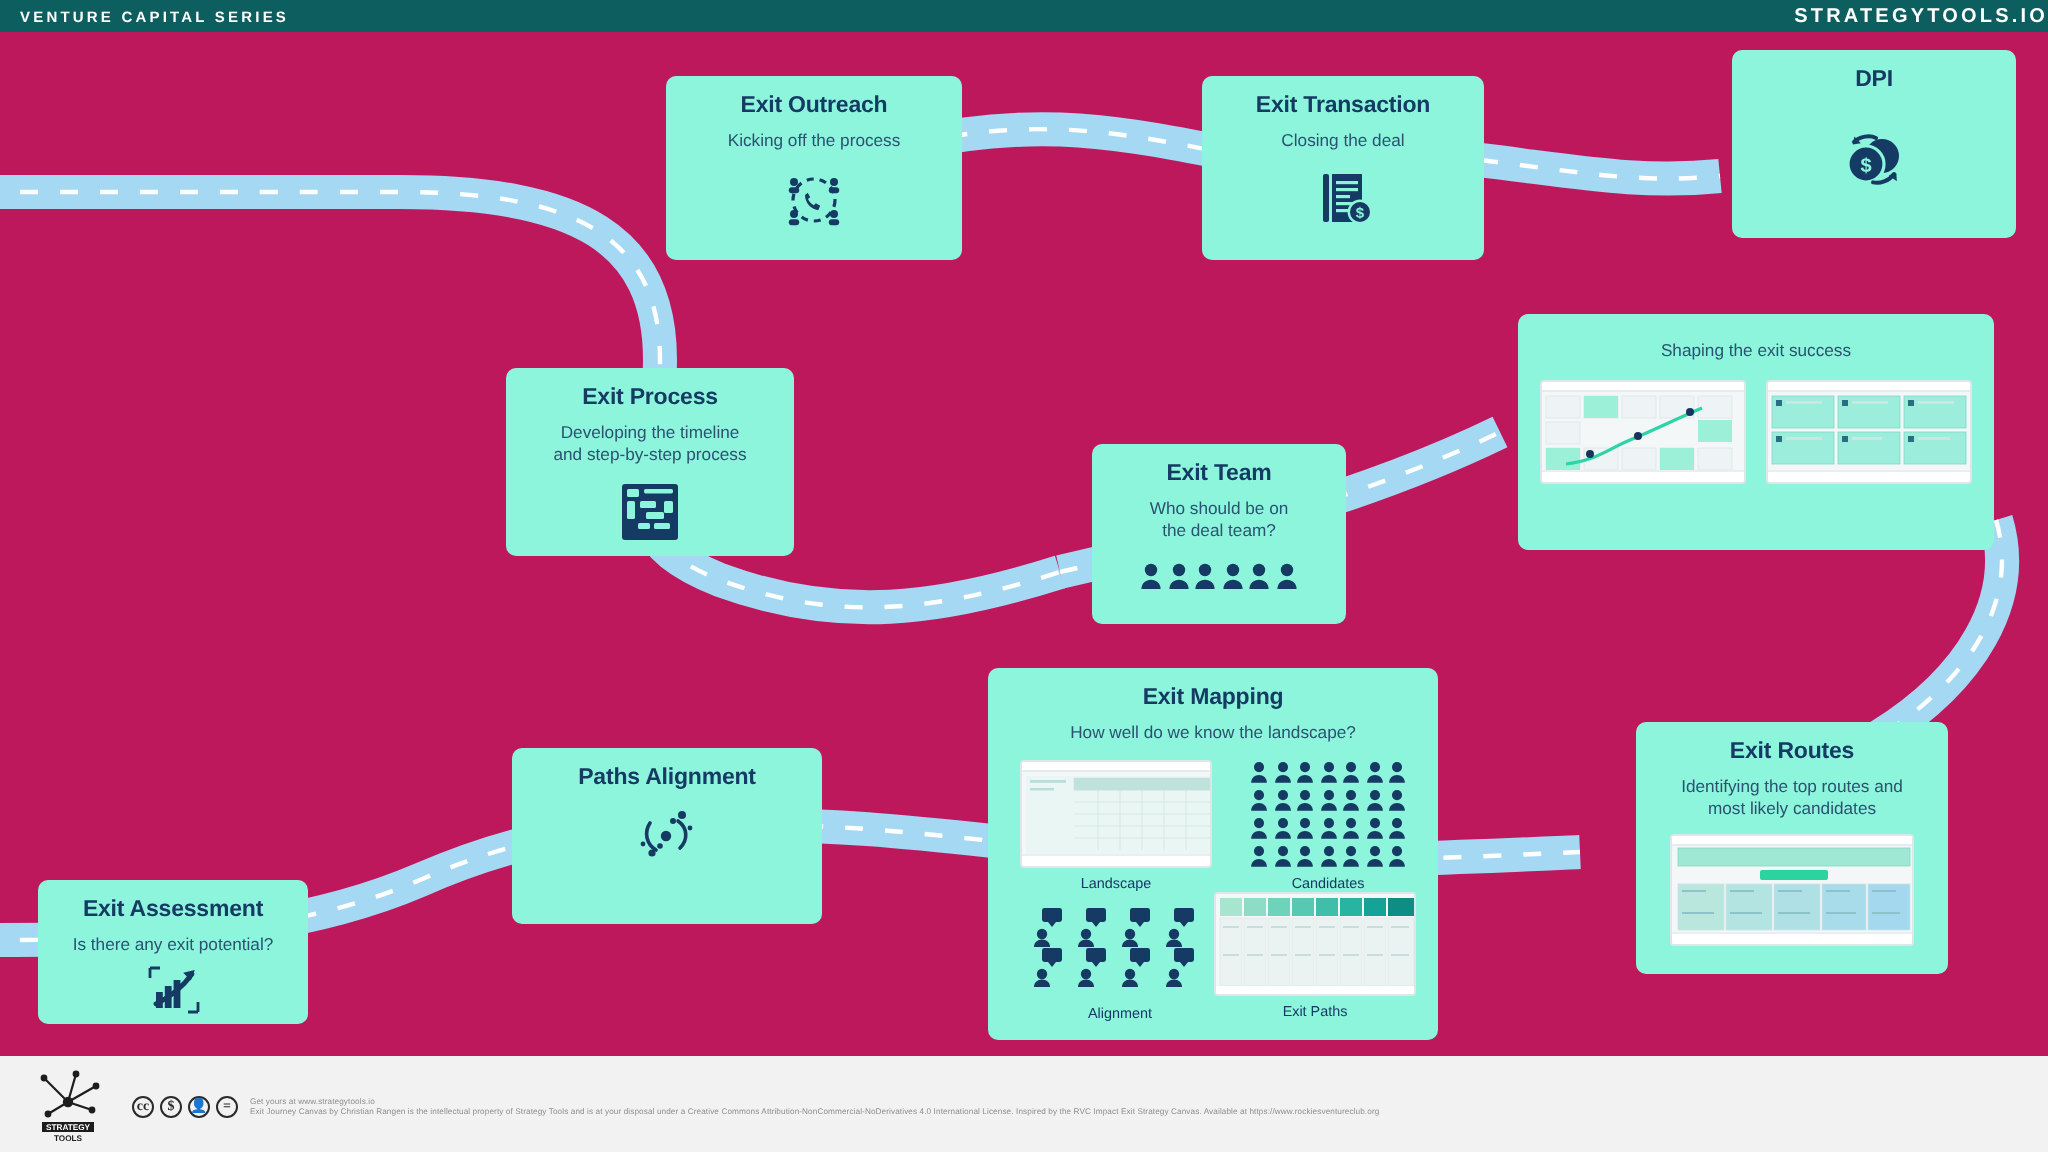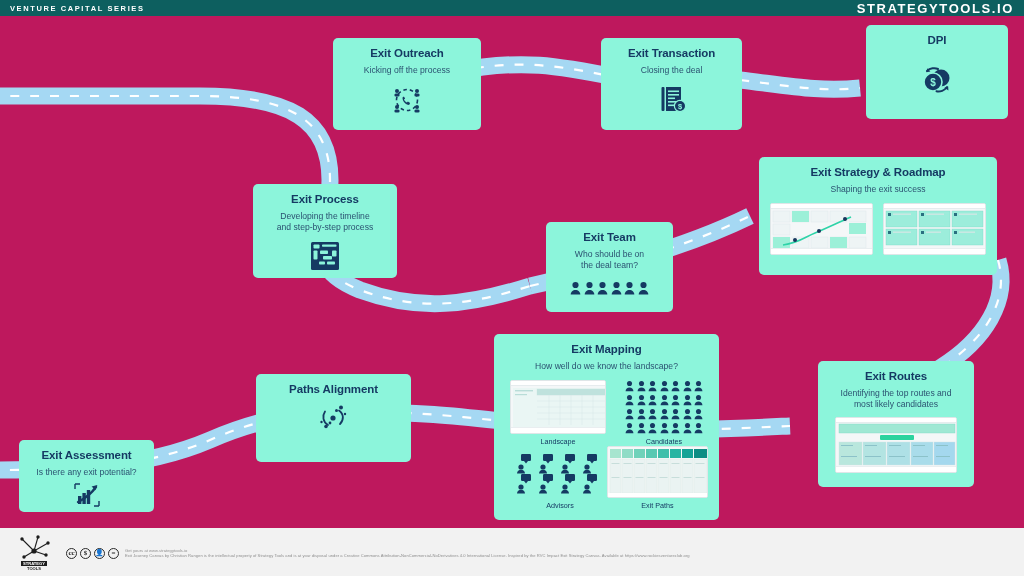--- a/index.html
+++ b/index.html
@@ -15,22 +15,22 @@
   .topbar {
     position: absolute; left: 0; top: 0; width: 1024px; height: 16px;
     background: #0d5f5f;
     display: flex; align-items: center; justify-content: space-between;
   }
   .topbar .brand-left {
     color: #ffffff; font-size: 7.5px; font-weight: bold;
     letter-spacing: 1.6px; padding-left: 10px;
   }
   .topbar .brand-right {
-    color: #ffffff; font-size: 13px; font-weight: bold;
-    letter-spacing: 1.6px; padding-right: 10px;
+    color: #ffffff; font-size: 10px; font-weight: bold;
+    letter-spacing: 1.6px; 
   }
 
   
   #roads { position: absolute; left: 0; top: 0; width: 1024px; height: 576px; }
 
   
   .card {
     position: absolute;
     background: #8cf5db;
     border-radius: 5px;
@@ -233,21 +233,20 @@
           <path d="M0.7 13.5c0-2.8 2.2-4.6 4.8-4.6s4.8 1.8 4.8 4.6z" fill="#153a63"></path>
         </svg>
       <svg width="11" height="14" viewBox="0 0 11 14">
           <circle cx="5.5" cy="4" r="3.1" fill="#153a63"></circle>
           <path d="M0.7 13.5c0-2.8 2.2-4.6 4.8-4.6s4.8 1.8 4.8 4.6z" fill="#153a63"></path>
         </svg>
     </div>
   </div>
 
   <div class="card" style="left:759px; top:157px; width:238px; height:118px;">
-    <div class="title">Exit Strategy &amp; Roadmap</div>
     <div class="sub">Shaping the exit success</div>
     <div style="display:flex; gap:10px; justify-content:center; margin-top:8px;">
       <div class="thumb" style="width:103px;height:52px;">
         <div class="tbar"></div>
         <svg width="103" height="46" viewBox="0 0 103 46" style="position:absolute;top:5px;left:0;">
           <g fill="#eef4f5" stroke="#dde7e9" stroke-width="0.4">
             <rect x="2" y="2" width="17" height="11"></rect>
               <rect x="2" y="15" width="17" height="11"></rect>
             <rect x="2" y="28" width="17" height="11"></rect>
             <rect x="21" y="2" width="17" height="11"></rect>
@@ -504,21 +503,21 @@
               <path d="M8 7l2 2.5 2-2.5z"></path>
           </g>
           <g transform="translate(68,22)">
             <circle cx="5" cy="13" r="2.6"></circle>
               <path d="M1 19.5c0-2.3 1.8-3.7 4-3.7s4 1.4 4 3.7z"></path>
             <rect x="5" y="0" width="10" height="7" rx="1.2"></rect>
               <path d="M8 7l2 2.5 2-2.5z"></path>
           </g>
         </g>
       </svg>
-      <div class="minilabel">Advisors</div>
+      <div class="minilabel">Alignment</div>
     </div>
 
     <div style="position:absolute; left:113px; top:112px; width:101px;">
       <div class="thumb" style="width:101px;height:52px;">
         <svg width="101" height="52" viewBox="0 0 101 52" style="position:absolute;top:0;left:0;">
           <rect x="0" y="0" width="101" height="52" fill="#f5f8f8"></rect>
           <g>
             <rect x="2" y="2" width="11" height="9" fill="#a7e5cf"></rect>
             <rect x="14" y="2" width="11" height="9" fill="#8fdcc6"></rect>
             <rect x="26" y="2" width="11" height="9" fill="#6fd2ba"></rect>

